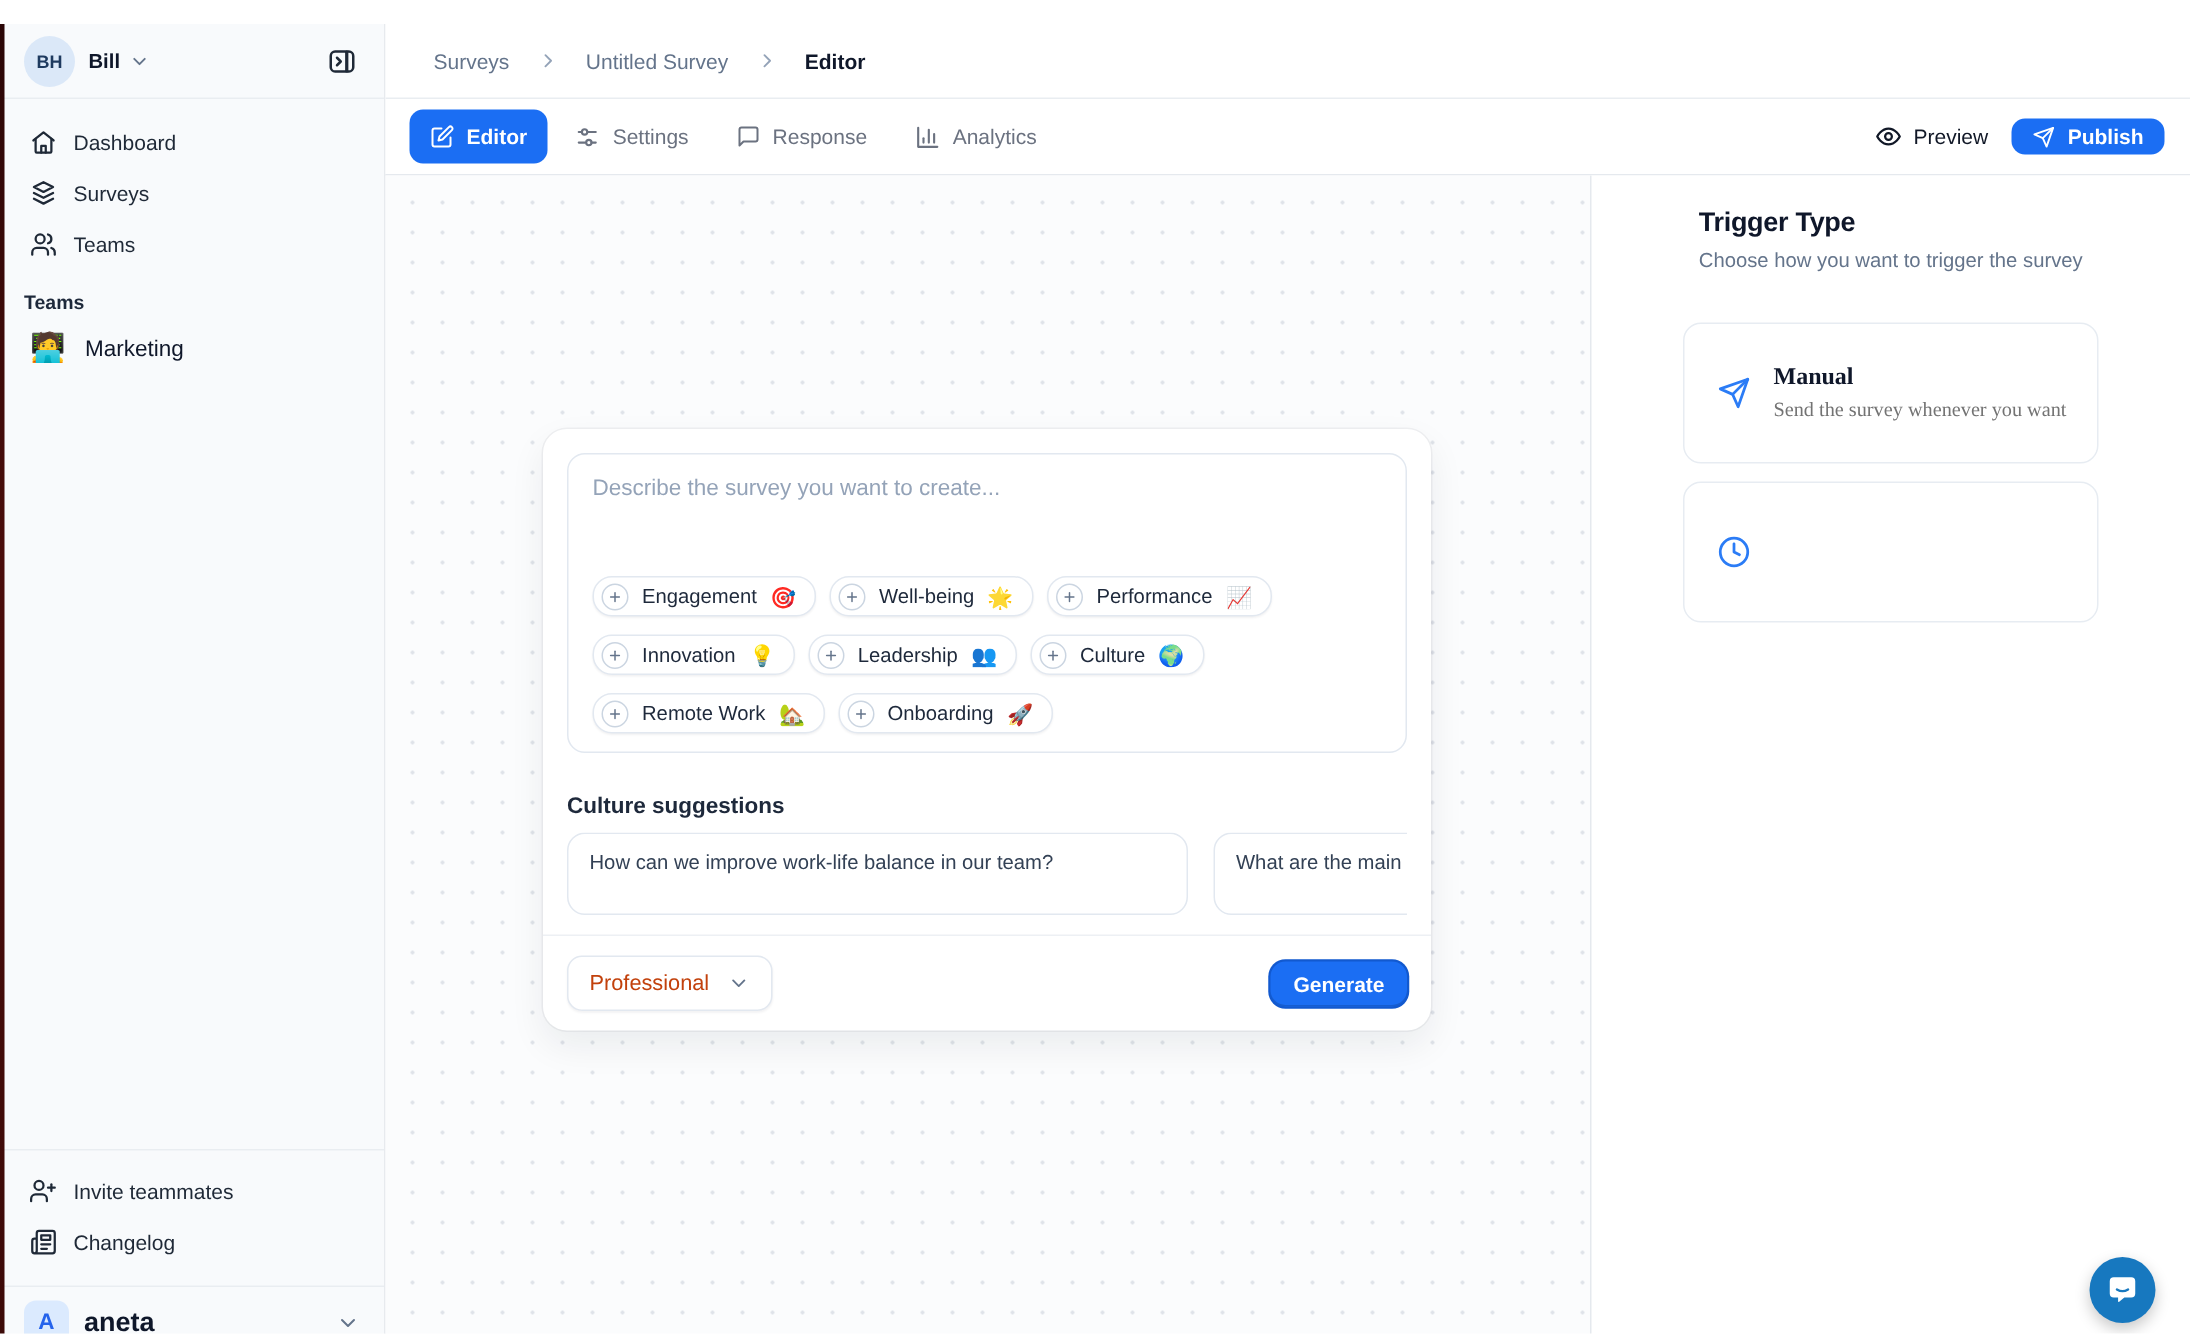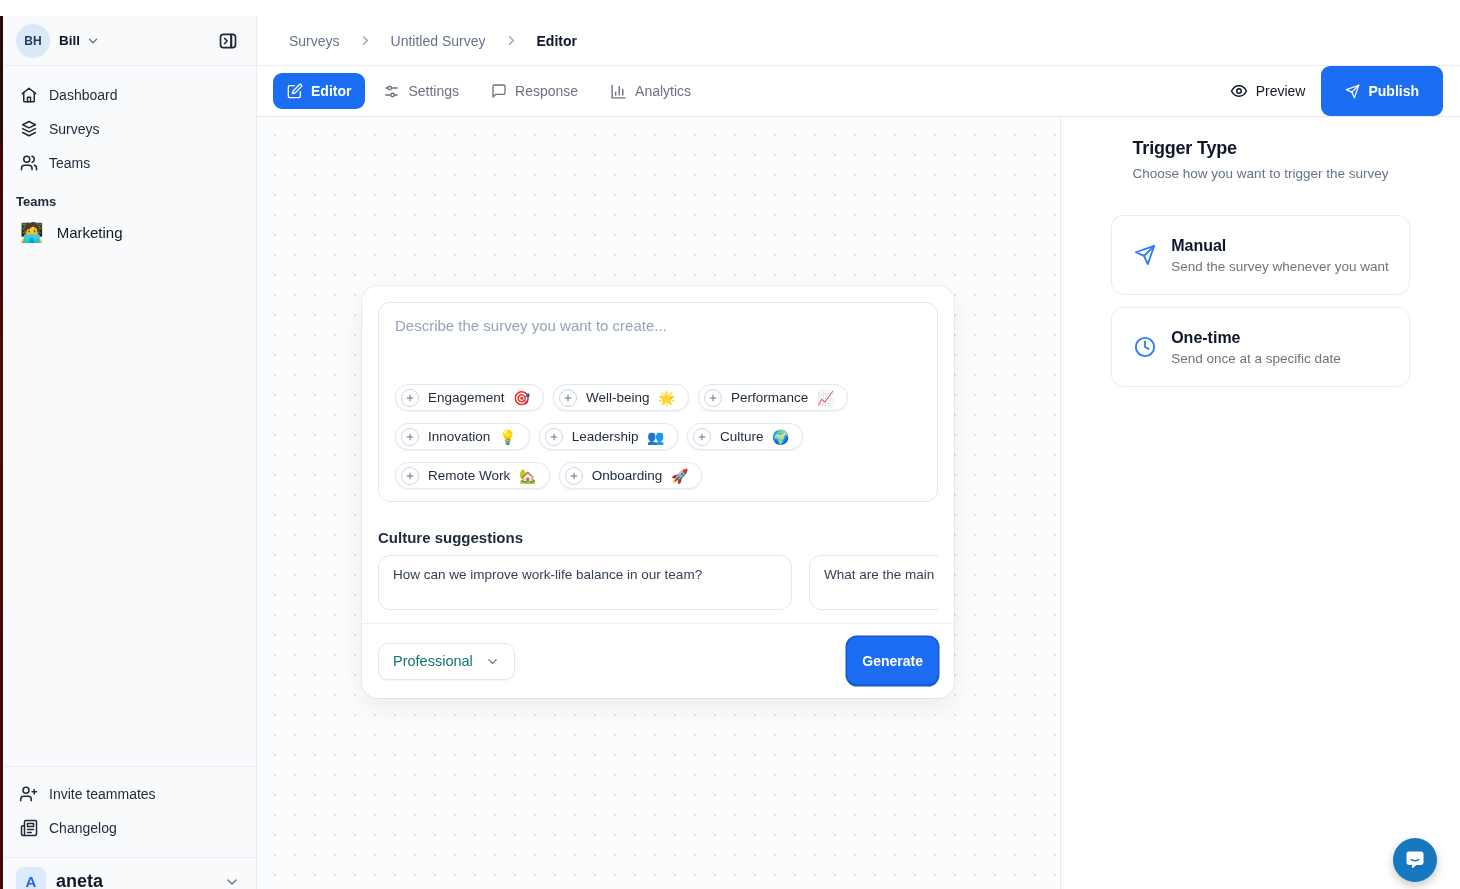--- a/index.html
+++ b/index.html
@@ -38,51 +38,51 @@
   .crumb.current { color:#0f172a; font-weight:600; cursor:default; }
   .crumb-sep { margin:0 18px; color:#94a3b8; display:flex; }
 
   .tabbar { height:50px; display:flex; align-items:center; padding:0 17px 0 16px; background:#fff; }
   .tab { display:flex; align-items:center; gap:8px; height:36px; padding:0 14px; border-radius:9px; font-size:14px; color:#6b7280; cursor:pointer; }
   .tab.active { background:#1b6ef3; color:#fff; font-weight:600; }
   .tab .ic { display:flex; }
   .tab + .tab { margin-left:4px; }
   .tb-right { margin-left:auto; display:flex; align-items:center; gap:16px; }
   .preview-btn { display:flex; align-items:center; gap:8px; font-size:14px; color:#111827; cursor:pointer; }
-  .publish-btn { display:flex; align-items:center; gap:8px; height:50px; padding:0 24px; background:#1b6ef3; color:#fff; border:none; border-radius:9px; font-size:14px; font-weight:600; font-family:inherit; cursor:pointer; }
+  .publish-btn { display:flex; align-items:center; gap:8px; height:24px; padding:0 14px; background:#1b6ef3; color:#fff; border:none; border-radius:9px; font-size:14px; font-weight:600; font-family:inherit; cursor:pointer; }
 
   .content { flex:1; display:flex; min-height:0; border-top:1px solid #e5e9ee; }
   .canvas { flex:1; position:relative; background-color:#fbfcfd; background-image:radial-gradient(#dfe3e9 1.3px, transparent 1.3px); background-size:20px 20px; background-position:8px 8px; overflow:hidden; }
 
   
   .card { position:absolute; left:105px; top:169px; width:592px; background:#fff; border-radius:16px; box-shadow:0 0 0 1px rgba(15,23,42,.05), 0 10px 24px rgba(15,23,42,.07); }
   .prompt-box { margin:16px 16px 0; border:1px solid #e2e8f0; border-radius:12px; height:200px; display:flex; flex-direction:column; padding:14px 16px 12px; cursor:text; }
   .placeholder { font-size:15px; color:#94a3b8; }
   .chips { margin-top:auto; display:flex; flex-wrap:wrap; gap:12px 9px; }
   .chip { display:inline-flex; align-items:center; gap:9px; height:27px; padding:0 12px 0 5px; background:#fff; border:1px solid #e2e8f0; border-radius:13px; box-shadow:0 1px 1.5px rgba(15,23,42,.06); font-size:13.5px; color:#1e293b; cursor:pointer; white-space:nowrap; }
   .chip-plus { width:18px; height:18px; border-radius:50%; border:1px solid #cbd5e1; color:#64748b; display:grid; place-items:center; }
   .chip .emoji { font-size:14px; line-height:1; }
   .sugg-label { margin:27px 16px 9px; font-size:15px; font-weight:600; color:#1e293b; }
   .sugg-row { margin:0 16px; display:flex; gap:17px; overflow:hidden; }
   .sugg { flex:none; border:1px solid #e2e8f0; border-radius:12px; height:55px; padding:11px 14px; font-size:13.5px; color:#334155; background:#fff; cursor:pointer; white-space:nowrap; }
   .sugg.s1 { width:414px; }
   .sugg.s2 { width:400px; }
   .card-footer { margin-top:13px; border-top:1px solid #edf0f4; padding:13px 16px; display:flex; align-items:center; justify-content:space-between; }
-  .tone-select { display:flex; align-items:center; gap:12px; height:37px; padding:0 14px; border:1px solid #e2e8f0; border-radius:10px; background:#fff; font-size:14.5px; color:#0f766e; box-shadow:0 1px 1.5px rgba(15,23,42,.05); cursor:pointer; }
+  .tone-select { display:flex; align-items:center; gap:12px; height:37px; padding:0 14px; border:1px solid #e2e8f0; border-radius:10px; background:#fff; font-size:14.5px; color:#c2410c; box-shadow:0 1px 1.5px rgba(15,23,42,.05); cursor:pointer; }
   .tone-select .sb-caret { margin:0; }
-  .generate-btn { height:48px; padding:0 15px; background:#1b6ef3; color:#fff; border:none; border-radius:10px; font-size:14px; font-weight:600; font-family:inherit; box-shadow:0 0 0 1.5px #1259cf, inset 0 -1px 0 rgba(0,0,0,.15); cursor:pointer; }
+  .generate-btn { height:30px; padding:0 15px; background:#1b6ef3; color:#fff; border:none; border-radius:10px; font-size:14px; font-weight:600; font-family:inherit; box-shadow:0 0 0 1.5px #1259cf, inset 0 -1px 0 rgba(0,0,0,.15); cursor:pointer; }
 
   
   .trigger-panel { width:400px; min-width:400px; background:#fff; border-left:1px solid #e5e9ee; display:flex; flex-direction:column;align-items:center; }
   .tp-header { padding:21px 16px 17px; }
   .tp-title { font-size:18px; font-weight:700; color:#0f172a; letter-spacing:-.2px; }
   .tp-sub { margin-top:7px; font-size:13.5px; color:#64748b; }
   .tp-divider { border-top:1px solid #edf0f4; }
   .tp-options { padding:16px; display:flex; flex-direction:column; gap:12px; }
-  .tp-card { border:1px solid #e7ecf2; border-radius:12px; background:#fff; height:80px; display:flex; align-items:center; gap:15px; padding:0 20px 0 22px; cursor:pointer; }
+  .tp-card { border:1px solid #e7ecf2; border-radius:12px; background:#fff; height:94px; display:flex; align-items:center; gap:15px; padding:0 20px 0 22px; cursor:pointer;font-family:Liberation Serif, serif; }
   .tp-icon { color:#2b7cf6; display:flex; }
   .tp-card-title { font-size:16px; font-weight:600; color:#0f172a; }
   .tp-card-desc { margin-top:4px; font-size:13.5px; color:#737373; }
 
   
   .chat-fab { position:absolute; right:23px; bottom:23px; width:44px; height:44px; border-radius:50%; background:#1778bf; display:grid; place-items:center; box-shadow:0 4px 10px rgba(0,0,0,.22); cursor:pointer; z-index:40; }
 
   svg { display:block; }
 </style>
 </head>
@@ -399,24 +399,20 @@
               <div class="tp-card-desc">Send the survey whenever you want</div>
             </div>
           </div>
           <div class="tp-card">
             <span class="tp-icon">
               <svg width="22" height="22" viewBox="0 0 24 24" fill="none" stroke="currentColor" stroke-width="2" stroke-linecap="round" stroke-linejoin="round">
                   <circle cx="12" cy="12" r="10"></circle>
                   <path d="M12 6v6l4 2"></path>
                 </svg>
             </span>
-            <div>
-              <div class="tp-card-title">One-time</div>
-              <div class="tp-card-desc">Send once at a specific date</div>
-            </div>
           </div>
         </div>
       </div>
     </div>
   </div>
 
   <div class="chat-fab">
     <span>
       <svg width="24" height="24" viewBox="0 0 24 24">
           <path fill="#ffffff" d="M6.2 3.5h11.6A2.7 2.7 0 0 1 20.5 6.2v8.1a2.7 2.7 0 0 1-2.7 2.7h-4.6l-3.4 2.9a.45.45 0 0 1-.74-.34V17h-2.86a2.7 2.7 0 0 1-2.7-2.7V6.2a2.7 2.7 0 0 1 2.7-2.7Z"></path>

